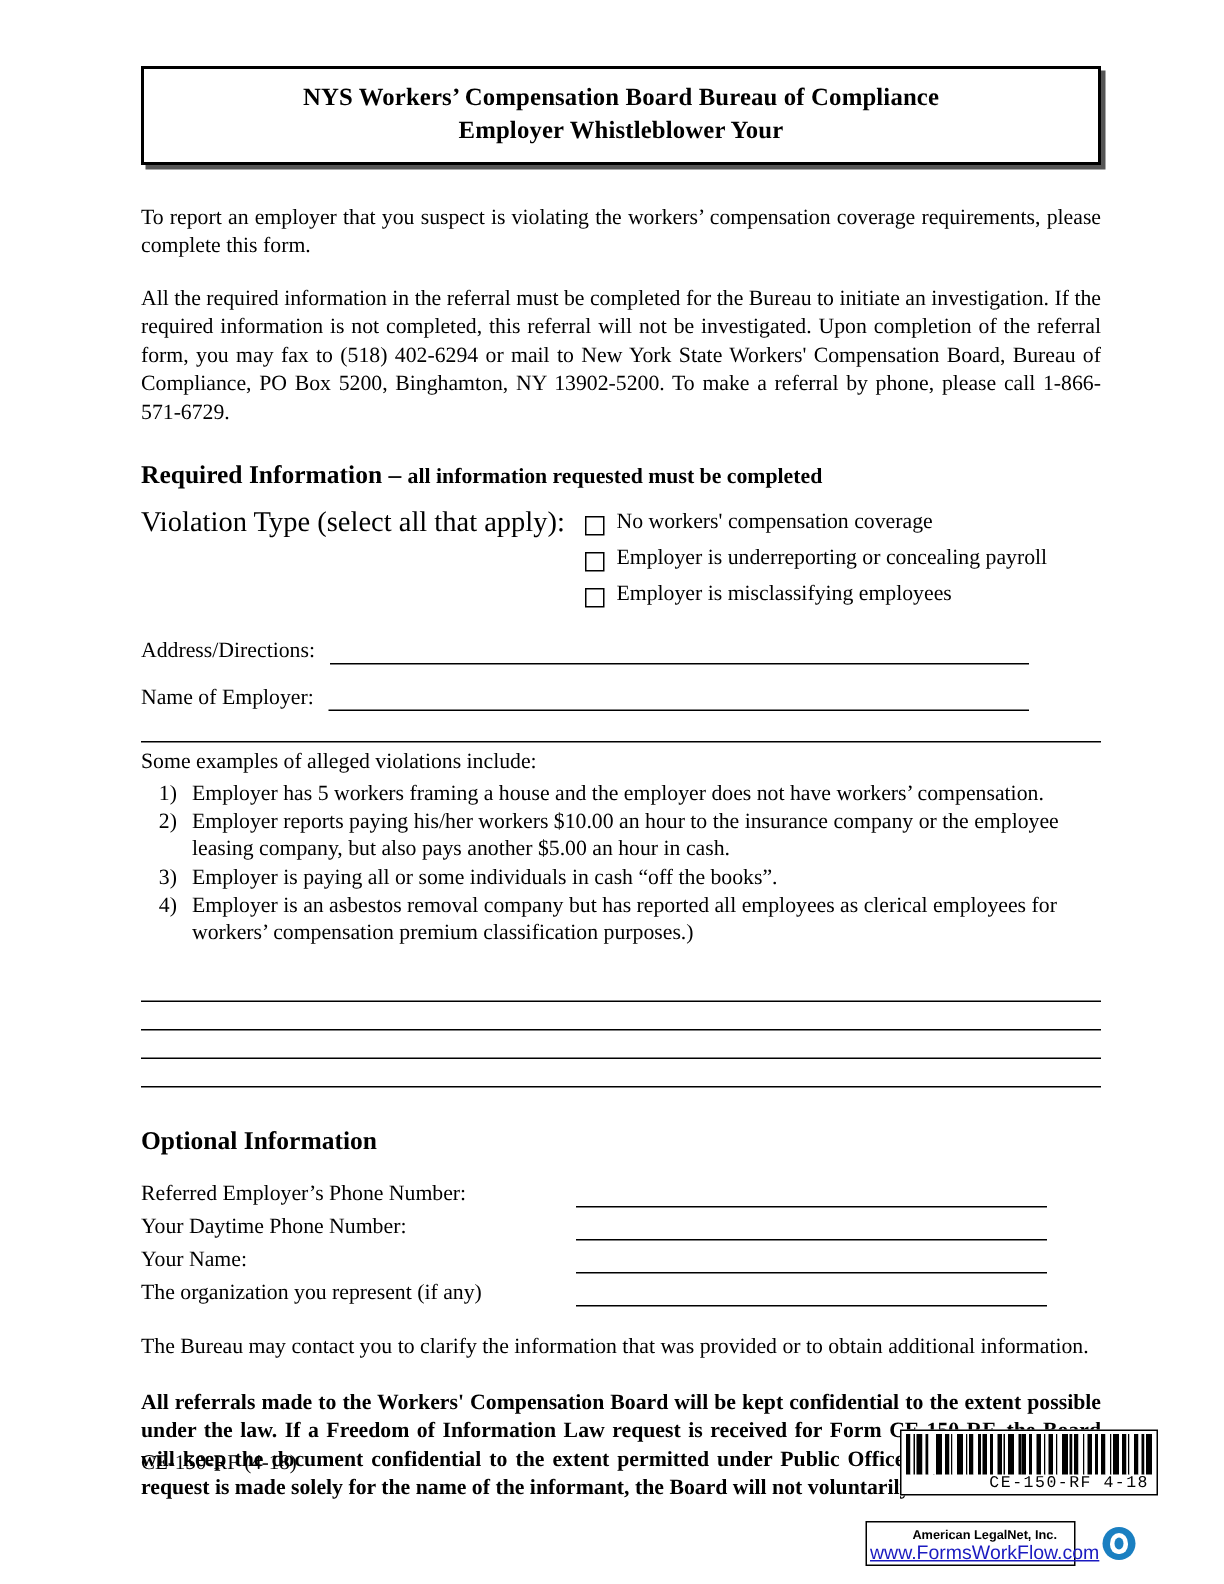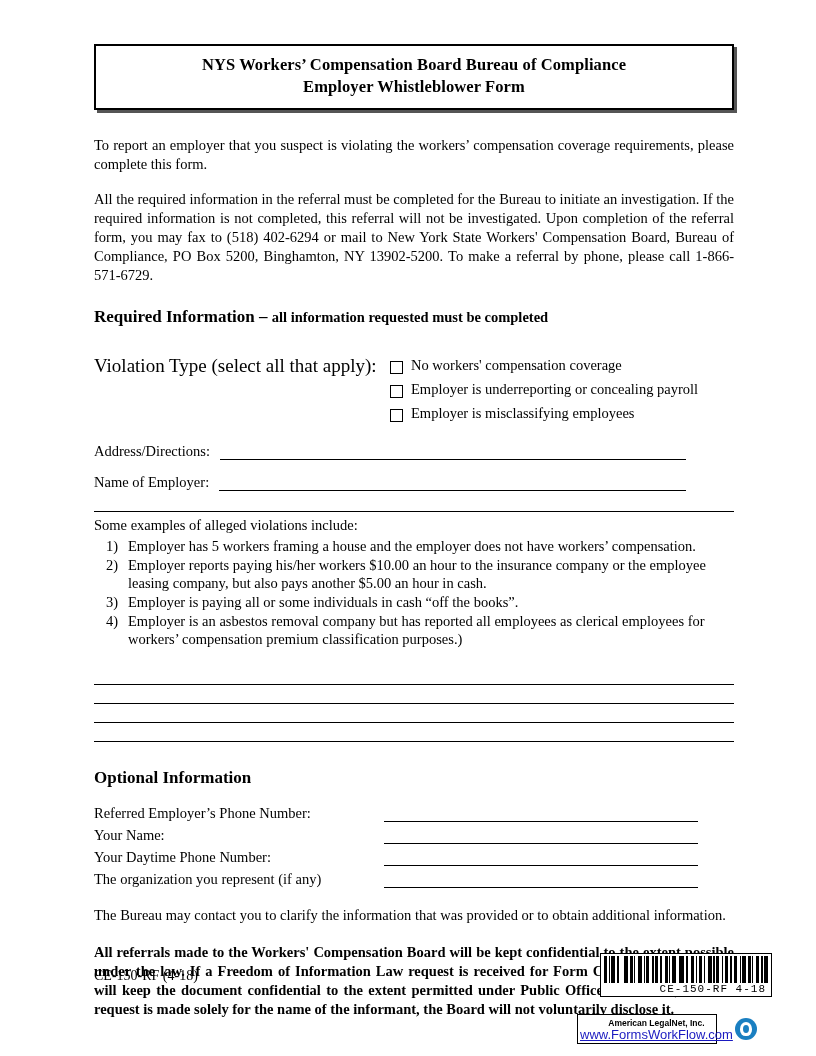--- a/index.html
+++ b/index.html
@@ -50,21 +50,21 @@
     line-height: 19px;
     text-align: justify;
     margin-bottom: 16px;
   }
 
   
   .section-head {
     font-size: 17px;
     font-weight: bold;
     margin-top: 22px;
-    margin-bottom: 30px;
+    margin-bottom: 13px;
   }
   .section-head .sub {
     font-size: 14.5px;
     font-weight: bold;
   }
 
   
   .violation-row {
     display: flex;
     align-items: flex-start;
@@ -286,21 +286,21 @@
 </style>
 </head>
 <body>
 
 <div class="page">
 
   <div class="content">
 
     <div class="title-box">
       <div class="title-line">NYS Workers’ Compensation Board Bureau of Compliance</div>
-      <div class="title-line">Employer Whistleblower Form</div>
+      <div class="title-line">Employer Whistleblower Your</div>
     </div>
 
     <div class="para">To report an employer that you suspect is violating the workers’ compensation coverage requirements, please complete this form.</div>
     <div class="para">All the required information in the referral must be completed for the Bureau to initiate an investigation. If the required information is not completed, this referral will not be investigated.  Upon completion of the referral form, you may fax to (518) 402-6294 or mail to New York State Workers' Compensation Board, Bureau of Compliance, PO Box 5200, Binghamton, NY 13902-5200.  To make a referral by phone, please call 1-866-571-6729.</div>
 
     <div class="section-head">
       <span>Required Information – </span><span class="sub">all information requested must be completed</span>
     </div>
 
     <div class="violation-row">
@@ -359,25 +359,25 @@
       <div class="bl last"></div>
     </div>
 
     <div class="opt-head">Optional Information</div>
 
     <div class="opt-row">
       <div class="opt-label">Referred Employer’s Phone Number:</div>
       <div class="opt-line"></div>
     </div>
     <div class="opt-row">
+      <div class="opt-label">Your Daytime Phone Number:</div>
+      <div class="opt-line"></div>
+    </div>
+    <div class="opt-row">
       <div class="opt-label">Your Name:</div>
-      <div class="opt-line"></div>
-    </div>
-    <div class="opt-row">
-      <div class="opt-label">Your Daytime Phone Number:</div>
       <div class="opt-line"></div>
     </div>
     <div class="opt-row">
       <div class="opt-label">The organization you represent (if any)</div>
       <div class="opt-line"></div>
     </div>
 
     <div class="para" style="margin-top:18px;">The Bureau may contact you to clarify the information that was provided or to obtain additional information.</div>
 
     <div class="bold-para">All referrals made to the Workers' Compensation Board will be kept confidential to the extent possible under the law.  If a Freedom of Information Law request is received for Form CE-150-RF, the Board will keep the document confidential to the extent permitted under Public Officers Law §87, and if a request is made solely for the name of the informant, the Board will not voluntarily disclose it.</div>

